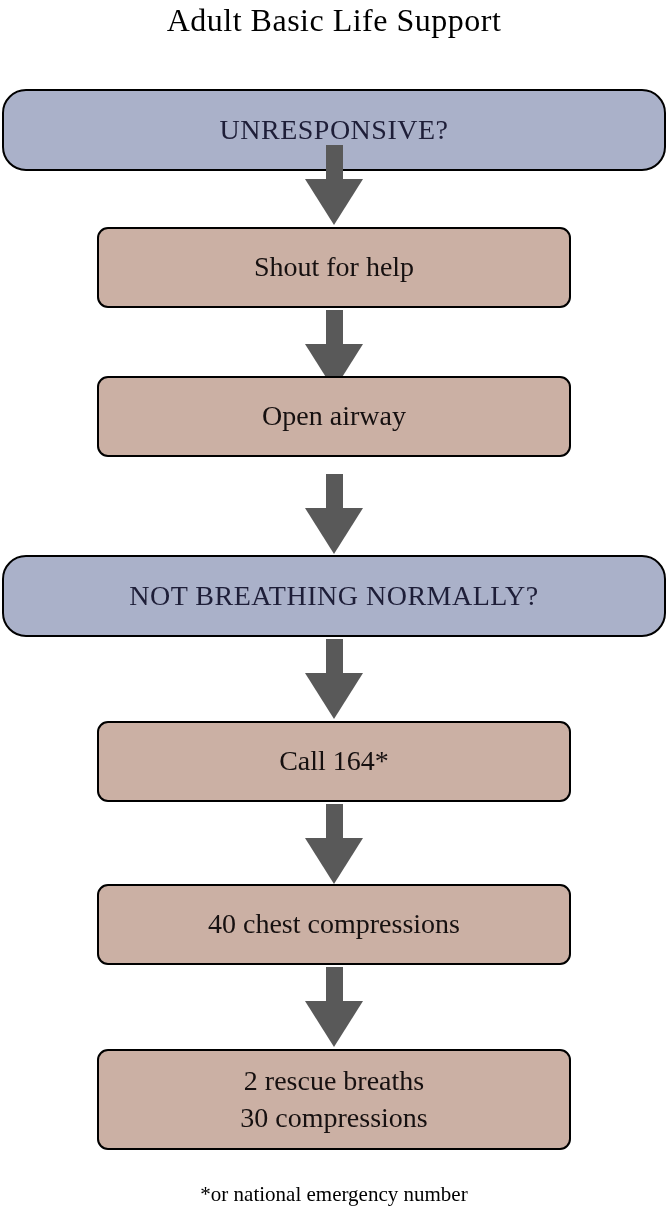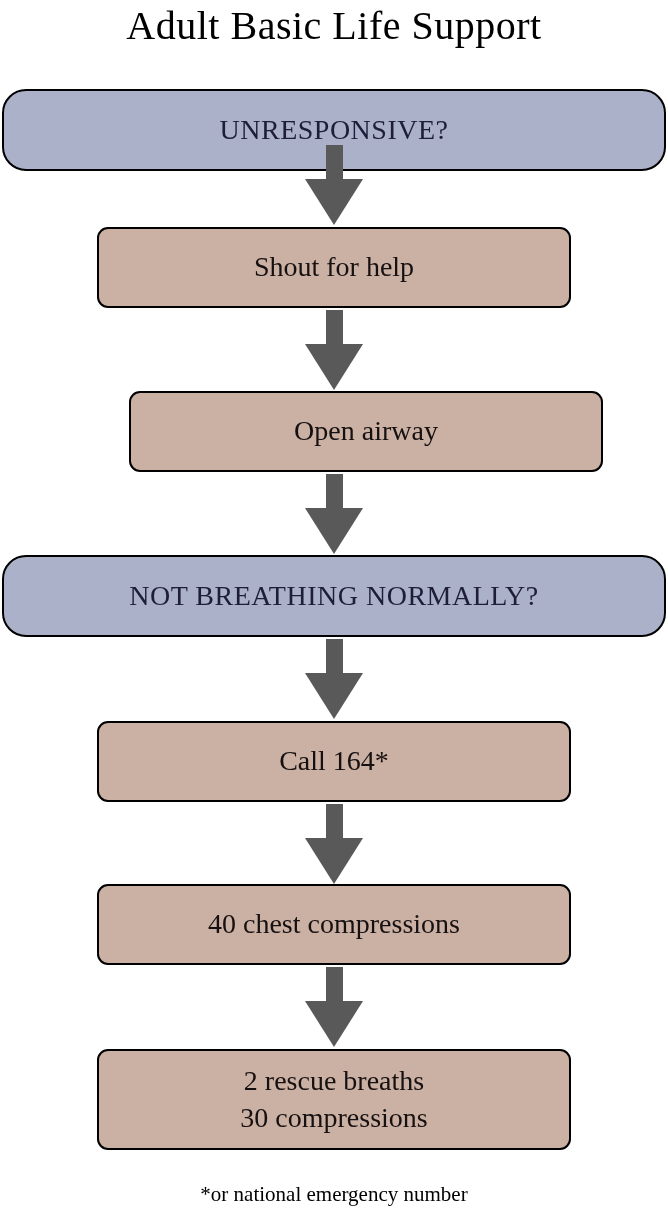--- a/index.html
+++ b/index.html
@@ -22,21 +22,21 @@
     font-family: "Liberation Serif", "DejaVu Serif", serif;
     overflow: hidden;
     margin: 0 auto;
   }
   .title {
     position: absolute;
     top: 2px;
     left: 0;
     width: 100%;
     text-align: center;
-    font-size: 40px;
+    font-size: 32px;
     font-weight: 400;
     color: var(--title-text);
     letter-spacing: 0.5px;
   }
   .node {
     position: absolute;
     display: flex;
     align-items: center;
     justify-content: center;
     text-align: center;
@@ -107,21 +107,21 @@
     <div class="head"></div>
   </div>
 
   <div class="node action" style="top:227px;">Shout for help</div>
 
   <div class="arrow" style="top:310px;">
     <div class="stem"></div>
     <div class="head"></div>
   </div>
 
-  <div class="node action" style="top:391px;margin-left:32px;">Open airway</div>
+  <div class="node action" style="top:376px;">Open airway</div>
 
   <div class="arrow" style="top:474px;">
     <div class="stem"></div>
     <div class="head"></div>
   </div>
 
   <div class="node assessment" style="top:555px;border-radius:24px;">NOT BREATHING NORMALLY?</div>
 
   <div class="arrow" style="top:639px;">
     <div class="stem"></div>

